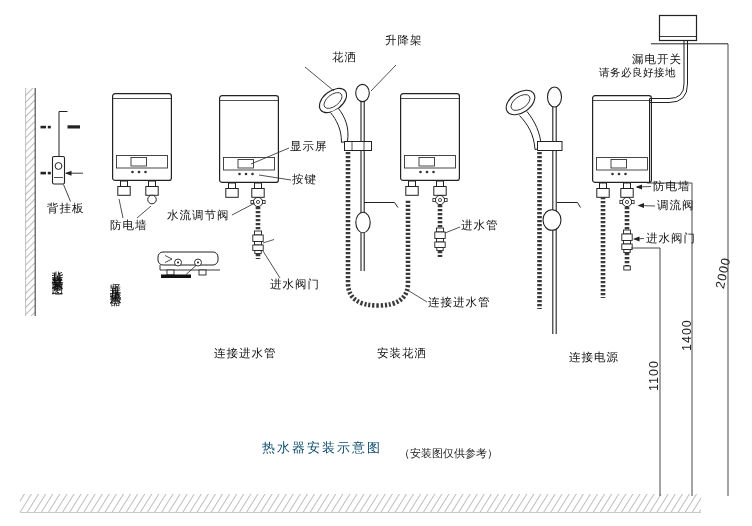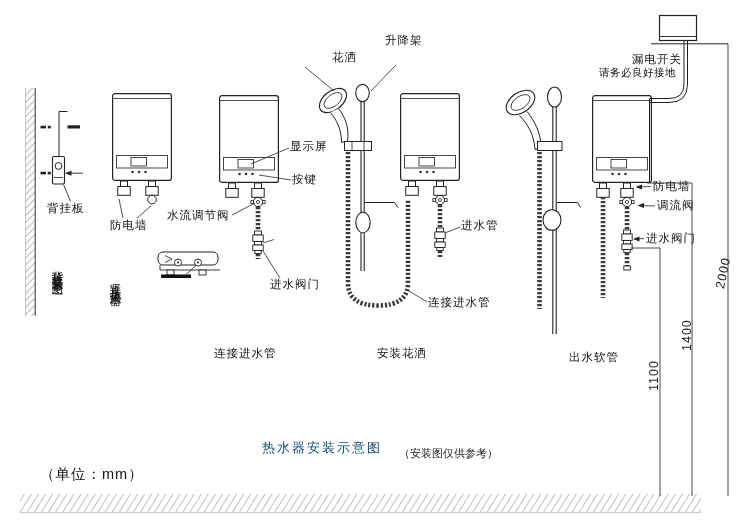--- a/index.html
+++ b/index.html
@@ -225,23 +225,22 @@
   <div class="lb" style="left:461px;top:220px;">进水管</div>
   <div class="lb" style="left:428px;top:297px;">连接进水管</div>
   <div class="lb" style="left:377px;top:348px;">安装花洒</div>
 
   <div class="lb" style="left:608px;top:54px;margin-left:24px;">漏电开关</div>
   <div class="lb sm" style="left:599px;top:67px;">请务必良好接地</div>
 
   <div class="lb" style="left:653px;top:181px;">防电墙</div>
   <div class="lb" style="left:657px;top:200px;">调流阀</div>
   <div class="lb" style="left:646px;top:233px;">进水阀门</div>
-  <div class="lb" style="left:569px;top:352px;">出水软管</div>
+  <div class="lb" style="left:569px;top:352px;">连接电源</div>
 
   <div class="dim" style="left:647px;top:391px;">1100</div>
   <div class="dim" style="left:680px;top:351px;">1400</div>
   <div class="dim slant" style="left:713px;top:287px;">2000</div>
 
   <div class="title" style="left:250px;top:439px;">热水器安装示意图</div>
   <div class="titlenote" style="left:399px;top:446px;">（安装图仅供参考）</div>
-  <div class="unit" style="left:40px;top:465px;">（单位：mm）</div>
 
 </div>
 
 </body></html>

